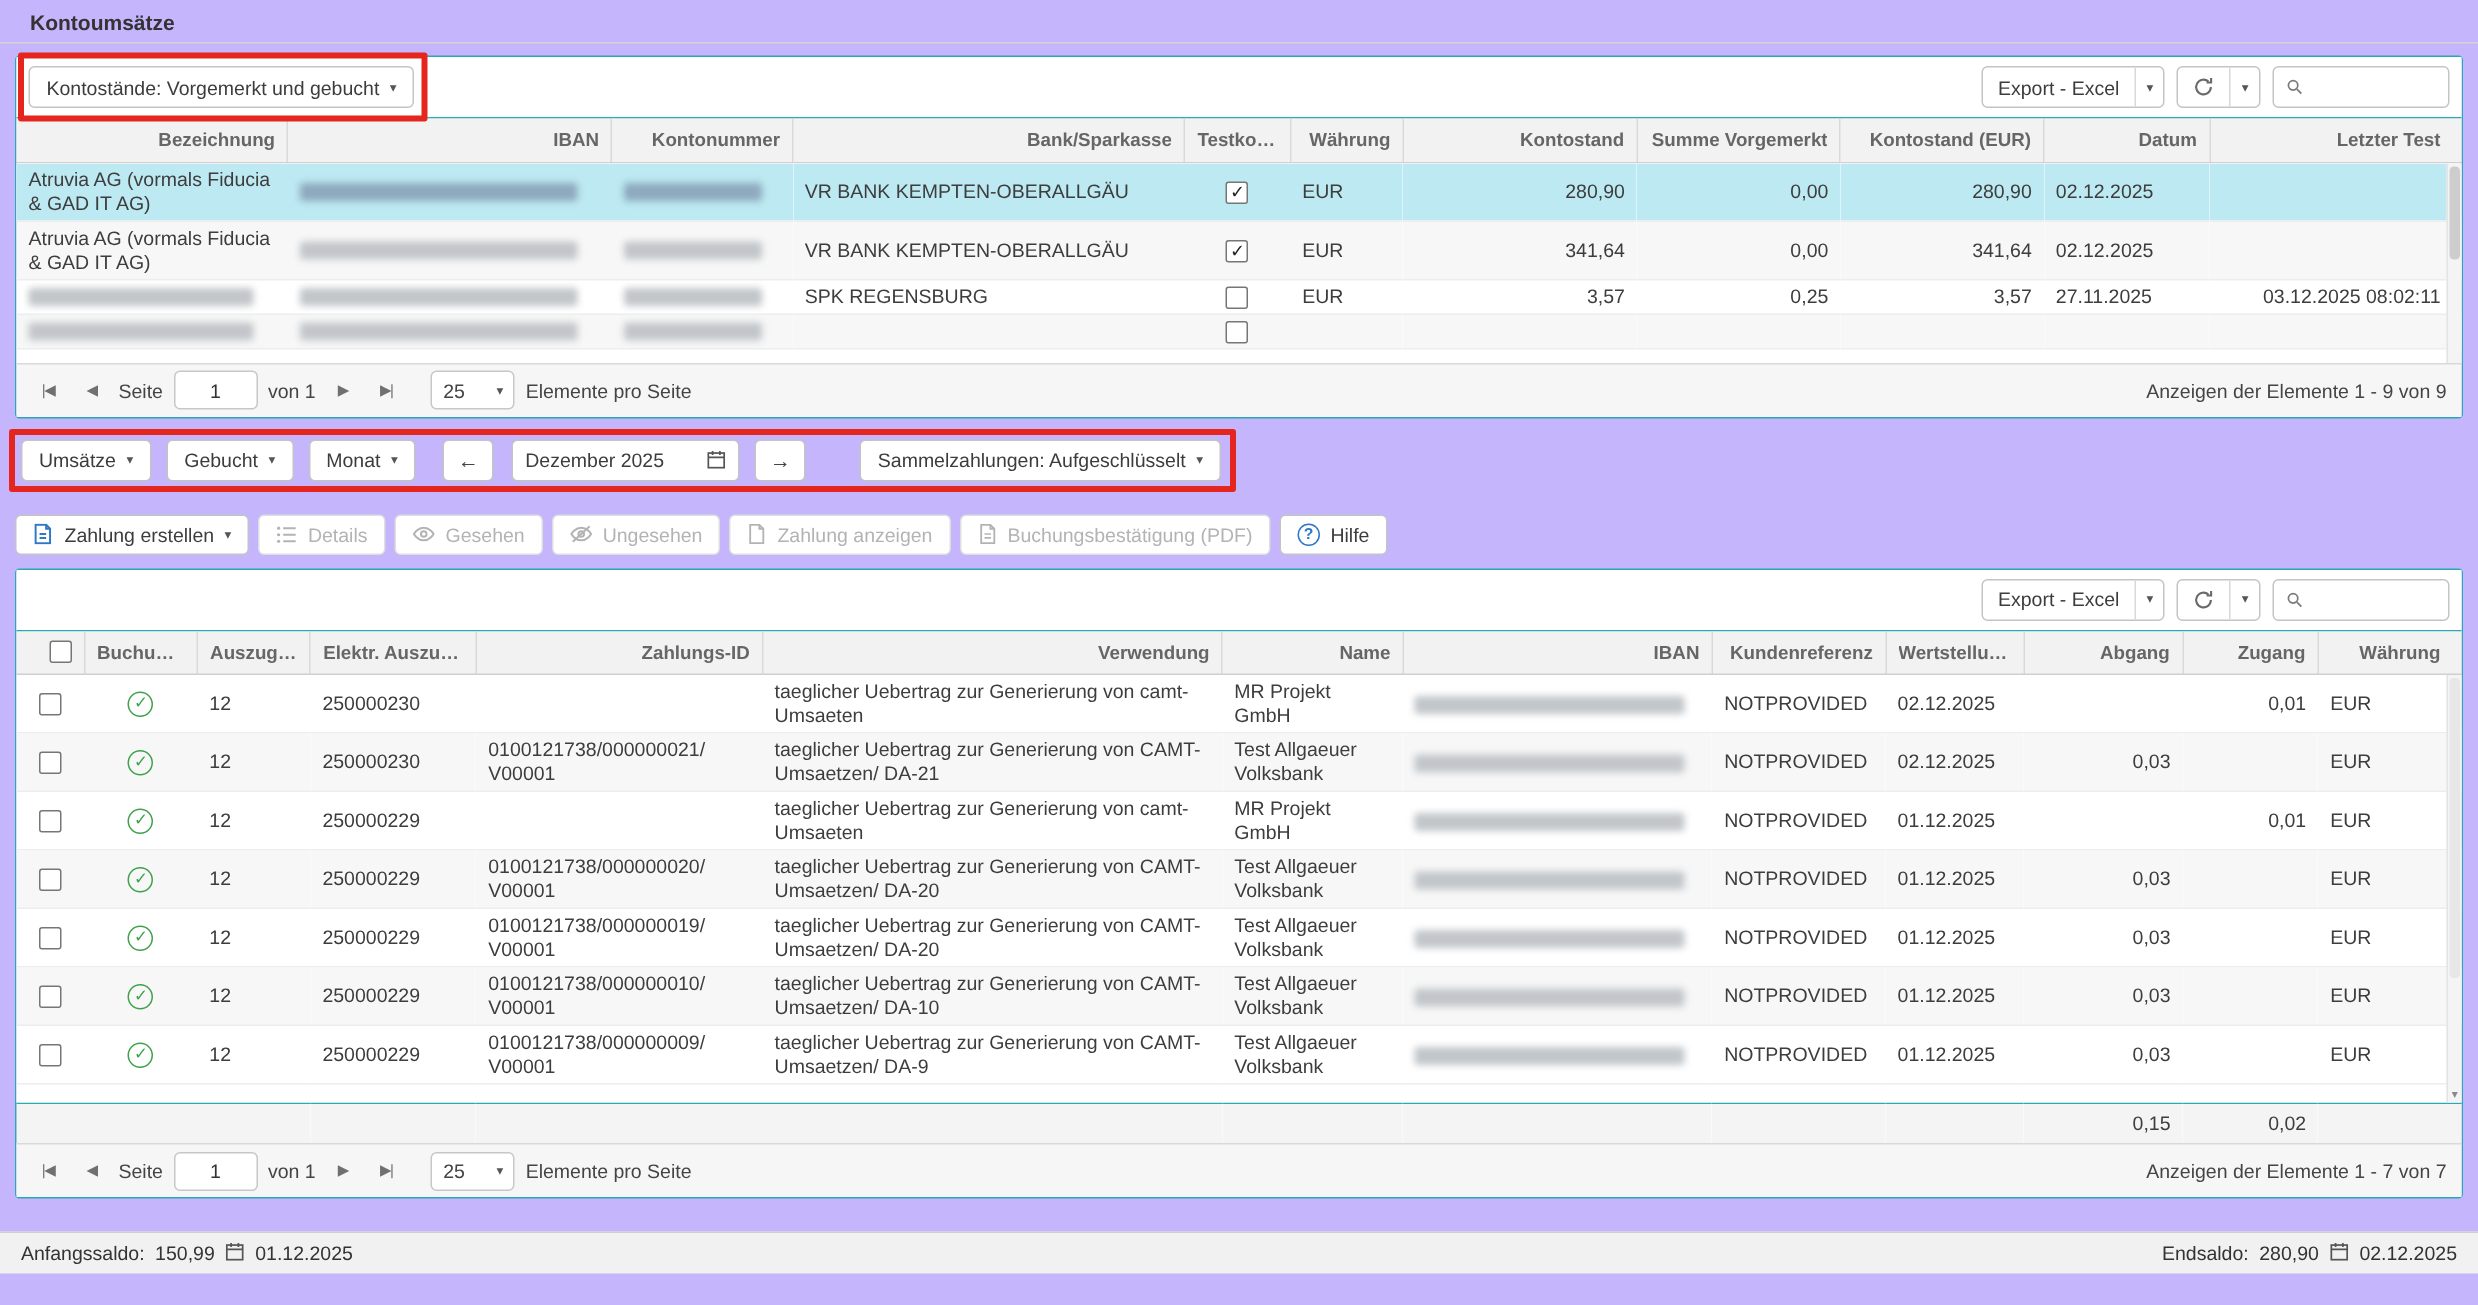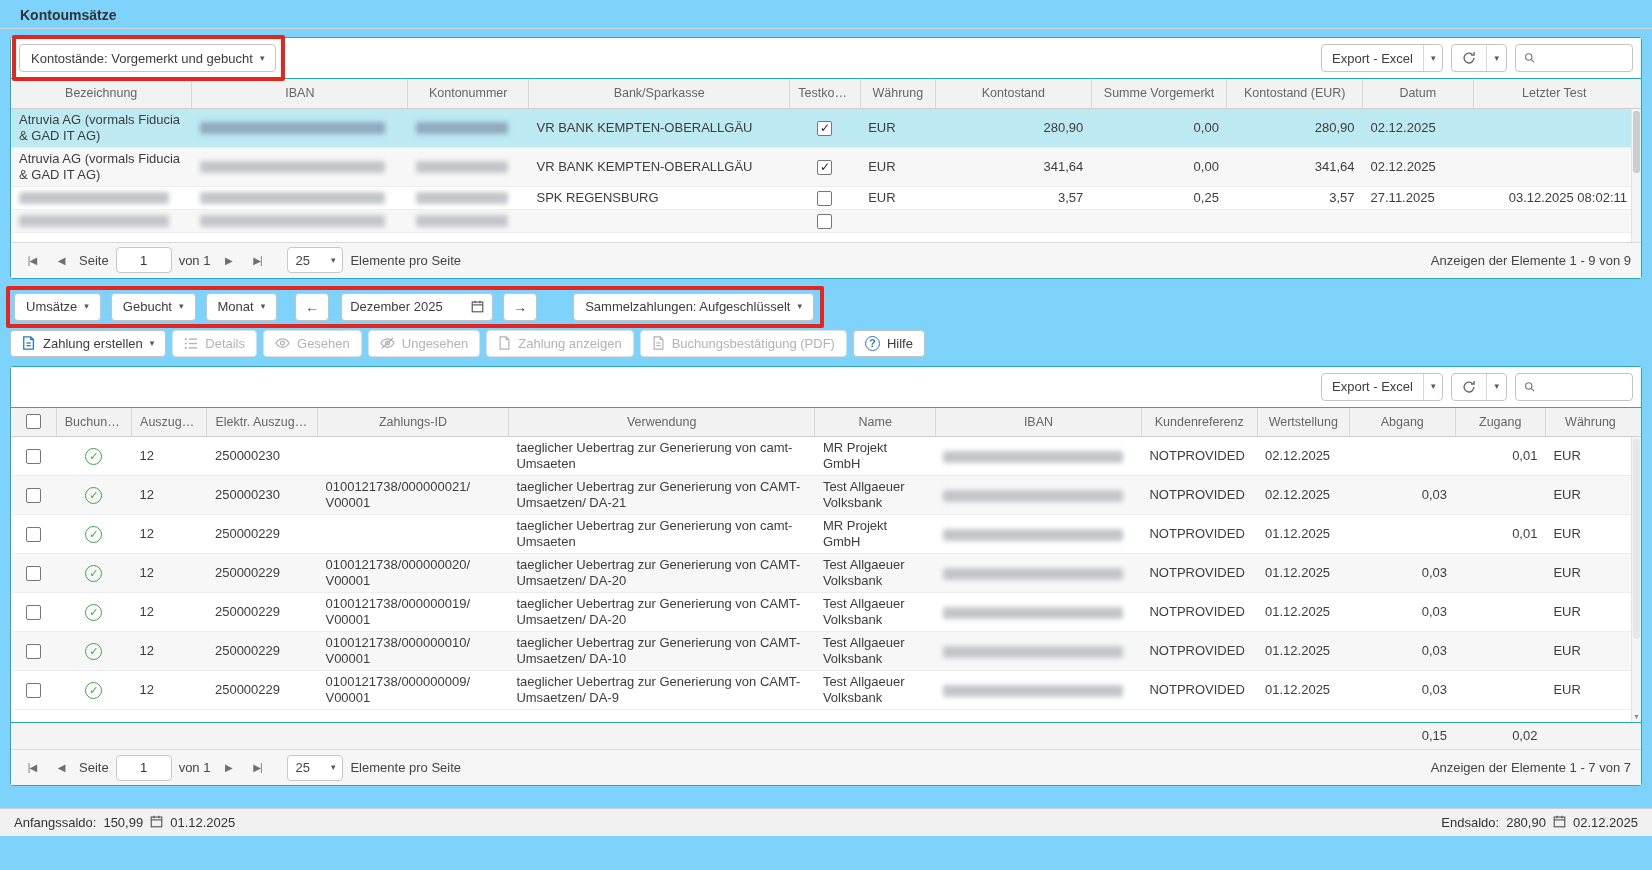--- a/index.html
+++ b/index.html
@@ -1,28 +1,28 @@
 <!DOCTYPE html>
 <html style="--accent-teal: #2ba7b5; --annotation-red: #e5261f; --negative-red: #e2452f; --positive-green: #2f9e44; --selected-row: #bce9f2; --header-bg: #f2f2f2;"><head>
 <meta charset="utf-8">
 <style>
   *{box-sizing:border-box;margin:0;padding:0}
   html,body{background:#fff}
   body{font-family:"Liberation Sans","DejaVu Sans",sans-serif}
-  .page{position:relative;width:1652px;height:870px;background:#7dd3fc;overflow:hidden;font-size:13px;color:#3d3d3d}
+  .page{position:relative;width:1652px;height:870px;background:#c4b5fd;overflow:hidden;font-size:13px;color:#3d3d3d}
   .title-bar{height:29px;padding:7px 0 0 20px;border-bottom:1px solid #d5d5d5}
   .page-title{font-weight:bold;font-size:14px;color:#333}
   .content{padding:8px 10px 16px}
 
   .grid{border:1px solid var(--accent-teal,#2ba7b5);border-radius:3px;background:#fff}
   .grid-toolbar{display:flex;justify-content:space-between;align-items:center;padding:6px 8px;border-bottom:1px solid var(--accent-teal,#2ba7b5);background:#fff}
   .toolbar-right{display:flex;gap:8px;align-items:center;margin-left:auto}
 
   table.tbl{border-collapse:collapse;table-layout:fixed;width:100%}
-  .head-tbl th{background:var(--header-bg,#f2f2f2);border-right:1px solid #d9d9d9;border-bottom:1px solid #cfcfcf;padding:0 8px;height:29px;font-weight:400;color:#666;font-size:12.5px;text-align:center}
+  .head-tbl th{background:var(--header-bg,#f2f2f2);border-right:1px solid #d9d9d9;border-bottom:1px solid #cfcfcf;padding:0 8px;height:29px;font-weight:700;color:#666;font-size:12.5px;text-align:right}
   .head-tbl th:last-child{border-right:none;padding-right:14px}
   th .hd{display:block;white-space:nowrap;overflow:hidden;text-overflow:ellipsis}
   .tbl td{padding:3px 8px;border-bottom:1px solid #ededed;vertical-align:middle;line-height:16px;font-size:13px;color:#3d3d3d;overflow:hidden}
   .tbl td:last-child{padding-right:14px}
   .al{text-align:left}.ac{text-align:center}.ar{text-align:right}
   .grid-body{overflow:hidden;position:relative;background:#fff}
   .body1{height:133px}
   .body2{height:285px}
   .grid-body tbody tr:nth-child(even):not(.selected) td{background:#f7f7f7}
   .grid-body tr.selected td{background:var(--selected-row,#bce9f2)}
@@ -52,21 +52,21 @@
   .filters-outer{margin:14px 0 0 4px}
   .ann-wrap{position:relative;display:inline-block}
   .ann-wrap2{position:relative;display:inline-flex;align-items:center;gap:10px}
   .ann{position:absolute;border:4px solid var(--annotation-red,#e5261f);border-radius:2px;pointer-events:none;z-index:6}
   .ann1{top:-9px;left:-7px;right:-9px;bottom:-9px}
   .ann2{top:-7px;left:-8px;right:-10px;bottom:-7px}
   .icon-btn{width:34px;justify-content:center;padding:0;font-size:14px;color:#444}
   .date-box{display:flex;align-items:center;justify-content:space-between;border:1px solid #c4c4c4;border-radius:4px;background:#fff;height:28px;padding:0 8px;width:152px;font-size:13px;margin-left:2px;cursor:pointer}
   .gap-left{margin-left:26px}
 
-  .actions-row{margin-top:9px;display:flex;gap:6px;align-items:flex-start}
+  .actions-row{margin-top:22px;display:flex;gap:6px;align-items:flex-start}
   .actions-row .btn{height:27px}
   .qicon{width:15px;height:15px;border:1.5px solid #2f78c4;border-radius:50%;color:#2f78c4;font-weight:bold;font-size:10.5px;display:inline-flex;align-items:center;justify-content:center;flex:none}
 
   .cb{display:inline-flex;width:15px;height:15px;border:1px solid #767676;border-radius:2px;background:#fff;align-items:center;justify-content:center;font-size:12px;color:#222;line-height:1;vertical-align:middle;cursor:pointer}
   .okc{display:inline-flex;width:17px;height:17px;border:1.5px solid #3fa24a;border-radius:50%;color:#3fa24a;font-size:11px;font-weight:bold;align-items:center;justify-content:center;vertical-align:middle}
   .blur{display:inline-block;height:12px;background:#c2c6ca;border-radius:2px;filter:blur(2.5px);vertical-align:middle;max-width:100%}
   .blur.sel{background:#8ea9bd}
 
   .vscroll{position:absolute;top:0;right:0;bottom:0;width:10px;background:#f4f4f4;border-left:1px solid #e3e3e3}
   .vthumb{position:absolute;top:2px;right:1px;width:7px;border-radius:3px;background:#cdcdcd}

